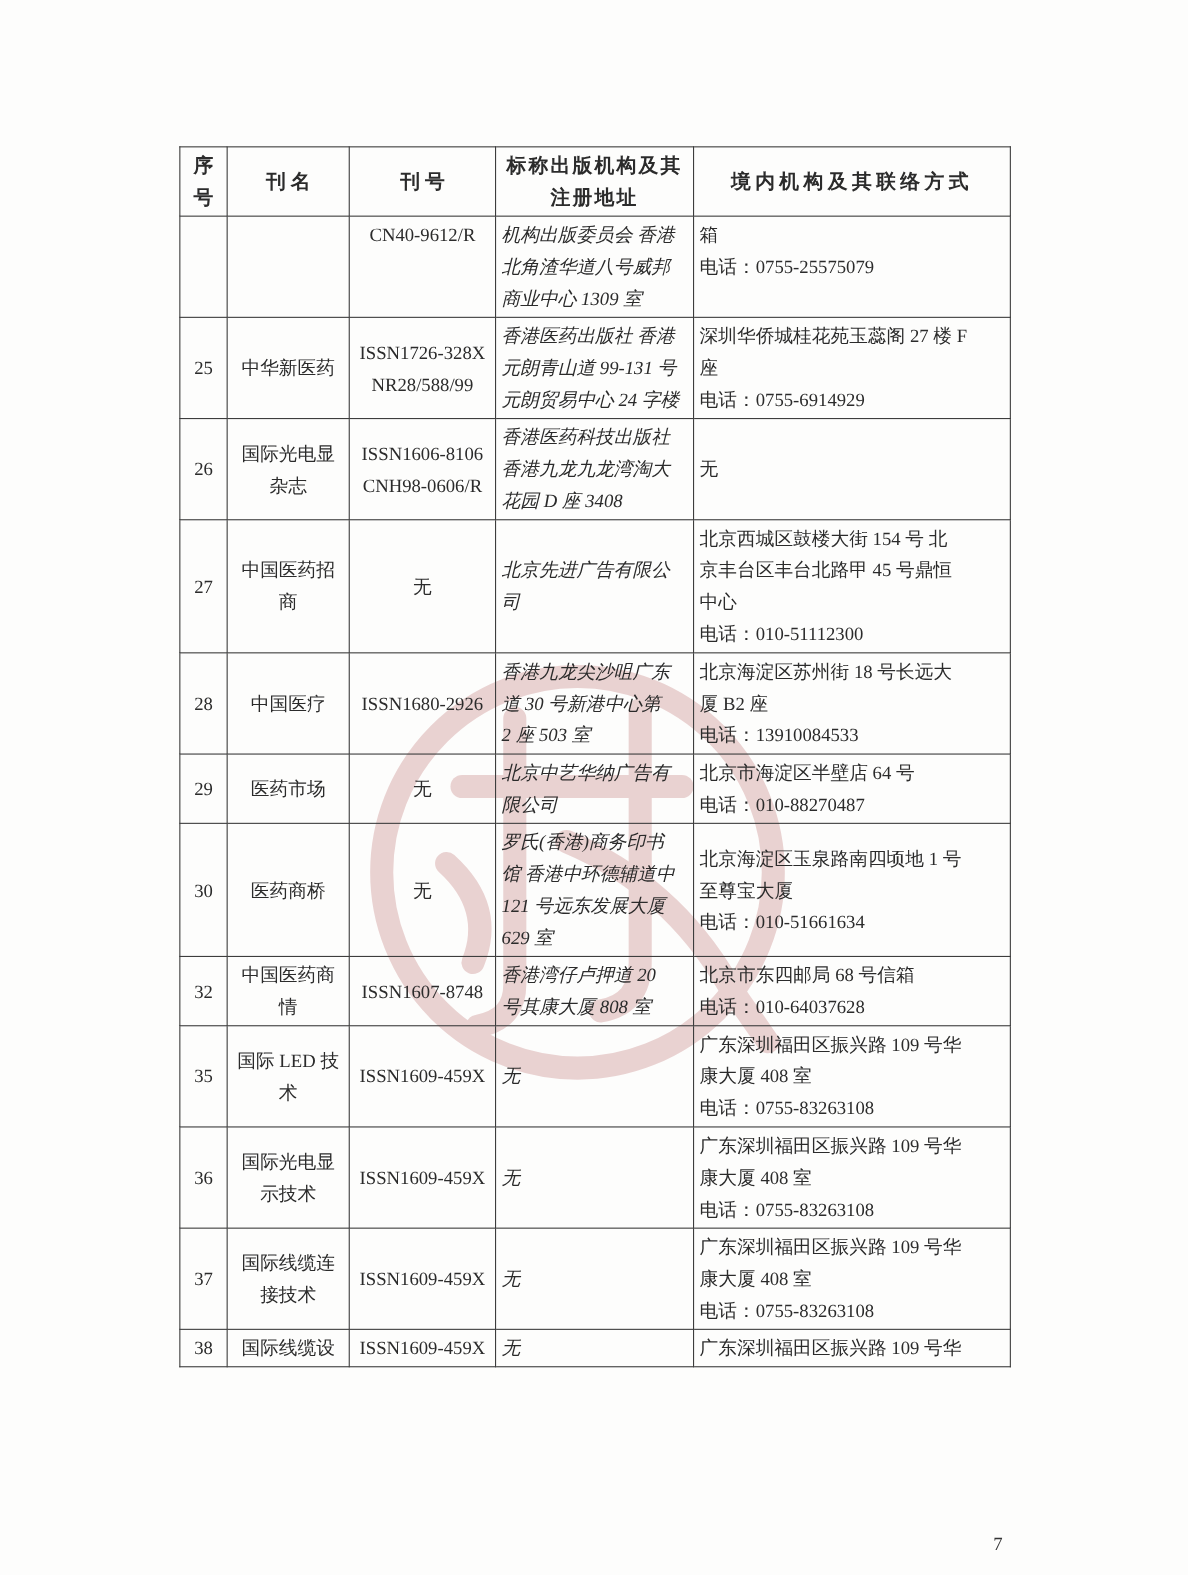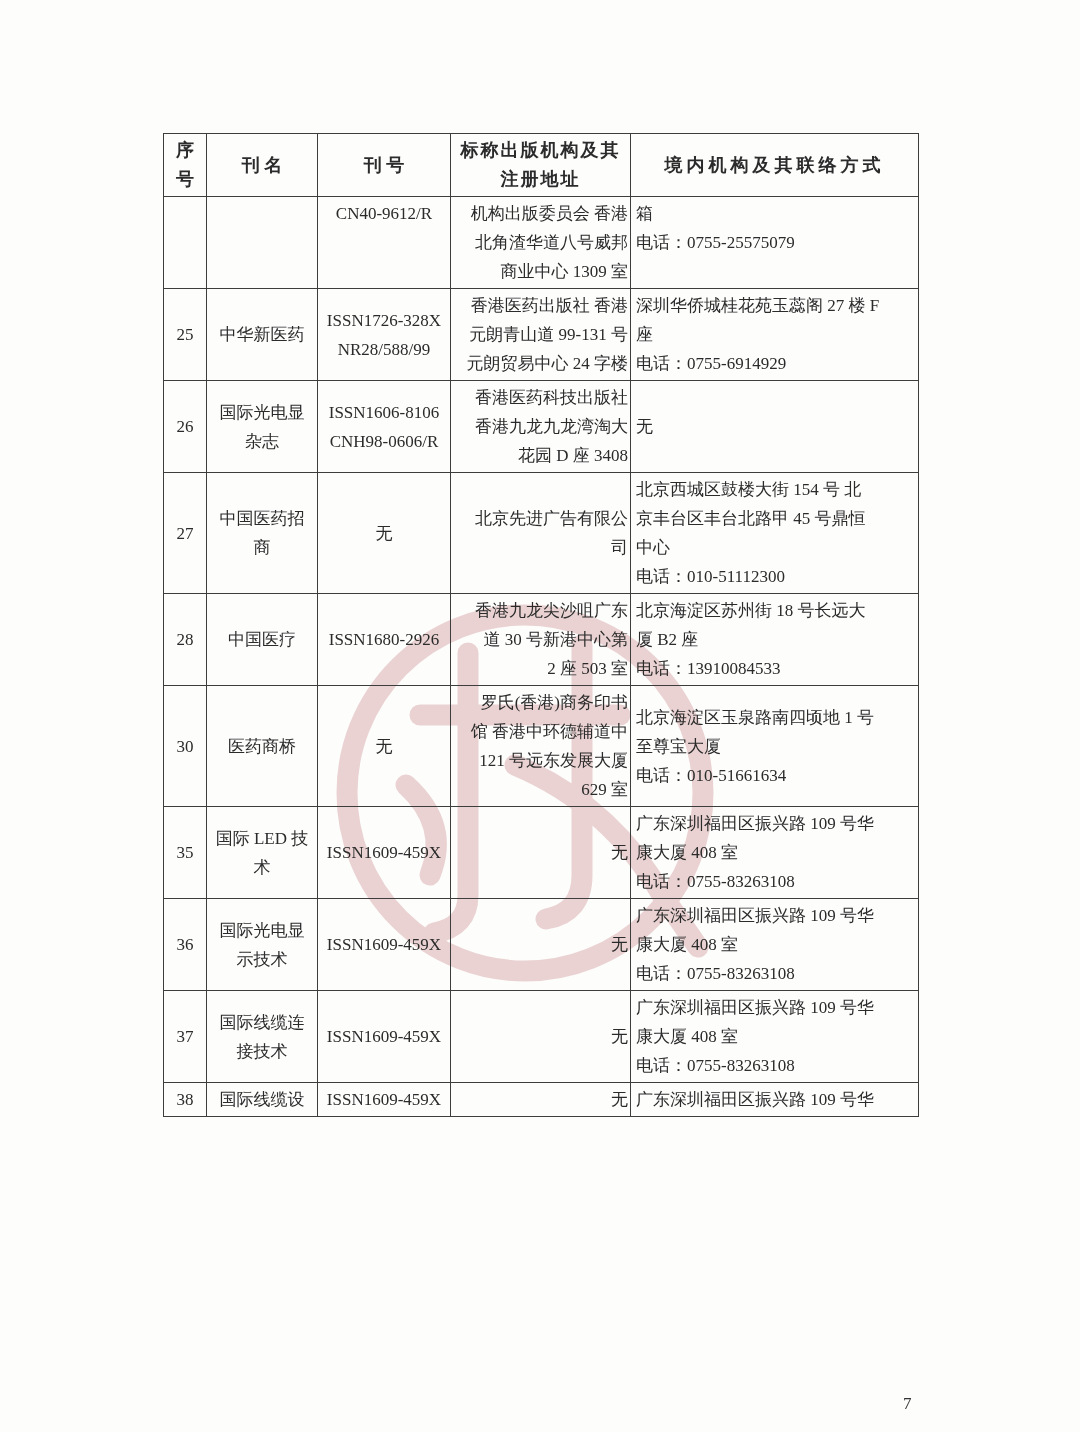--- a/index.html
+++ b/index.html
@@ -50,21 +50,21 @@
     font-weight: 700;
     text-align: center;
     line-height: 29px;
     padding: 2px 1px;
   }
   .doc-table thead th.hdr-contact { letter-spacing: 4px; }
   .doc-table thead th.hdr-publisher { letter-spacing: 2px; }
   td.col-seq   { text-align: center; }
   td.col-title { text-align: center; }
   td.col-issn  { text-align: center; }
-  td.col-publisher { text-align: right; padding-left: 5px; padding-right: 2px; }
+  td.col-publisher { text-align: left; padding-left: 5px; padding-right: 2px; font-style: italic; }
   td.col-contact   { text-align: left; padding-left: 5px; padding-right: 2px; }
   tr.partial td { vertical-align: top; }
   .page-number {
     position: absolute;
     left: 903px;
     top: 1394px;
     font-size: 17px;
     color: #333333;
   }
 </style>
@@ -154,32 +154,51 @@
           <td class="col-title">中国医疗</td>
           <td class="col-issn">ISSN1680-2926</td>
           <td class="col-publisher">香港九龙尖沙咀广东
 道 30 号新港中心第
 2 座 503 室</td>
           <td class="col-contact">北京海淀区苏州街 18 号长远大
 厦 B2 座
 电话：13910084533</td>
         </tr>
         <tr>
+          <td class="col-seq">29</td>
+          <td class="col-title">医药市场</td>
+          <td class="col-issn">无</td>
+          <td class="col-publisher">北京中艺华纳广告有
+限公司</td>
+          <td class="col-contact">北京市海淀区半壁店 64 号
+电话：010-88270487</td>
+        </tr>
+        <tr>
           <td class="col-seq">30</td>
           <td class="col-title">医药商桥</td>
           <td class="col-issn">无</td>
           <td class="col-publisher">罗氏(香港)商务印书
 馆 香港中环德辅道中
 121 号远东发展大厦
 629 室</td>
           <td class="col-contact">北京海淀区玉泉路南四顷地 1 号
 至尊宝大厦
 电话：010-51661634</td>
         </tr>
         <tr>
+          <td class="col-seq">32</td>
+          <td class="col-title">中国医药商
+情</td>
+          <td class="col-issn">ISSN1607-8748</td>
+          <td class="col-publisher">香港湾仔卢押道 20
+号其康大厦 808 室</td>
+          <td class="col-contact">北京市东四邮局 68 号信箱
+电话：010-64037628</td>
+        </tr>
+        <tr>
           <td class="col-seq">35</td>
           <td class="col-title">国际 LED 技
 术</td>
           <td class="col-issn">ISSN1609-459X</td>
           <td class="col-publisher">无</td>
           <td class="col-contact">广东深圳福田区振兴路 109 号华
 康大厦 408 室
 电话：0755-83263108</td>
         </tr>
         <tr>

